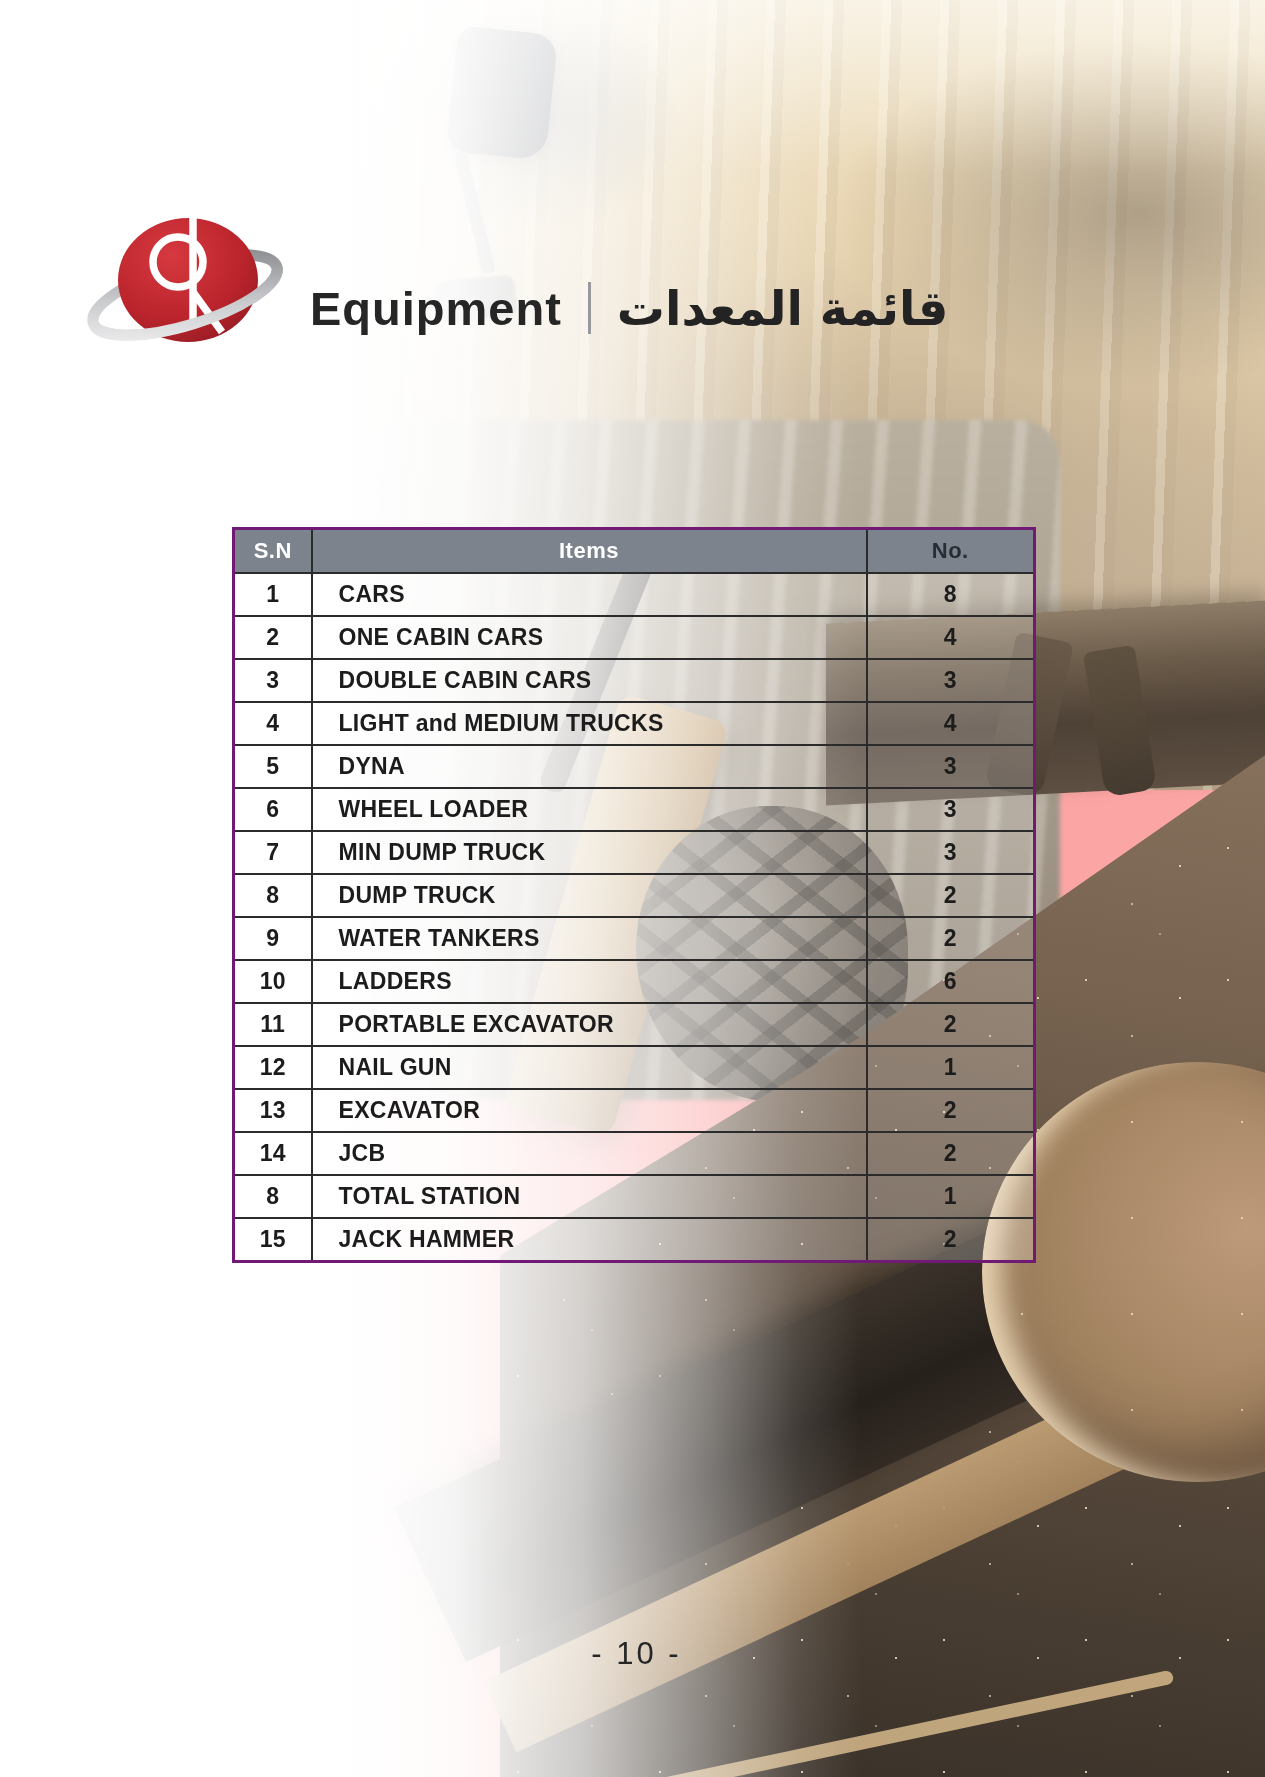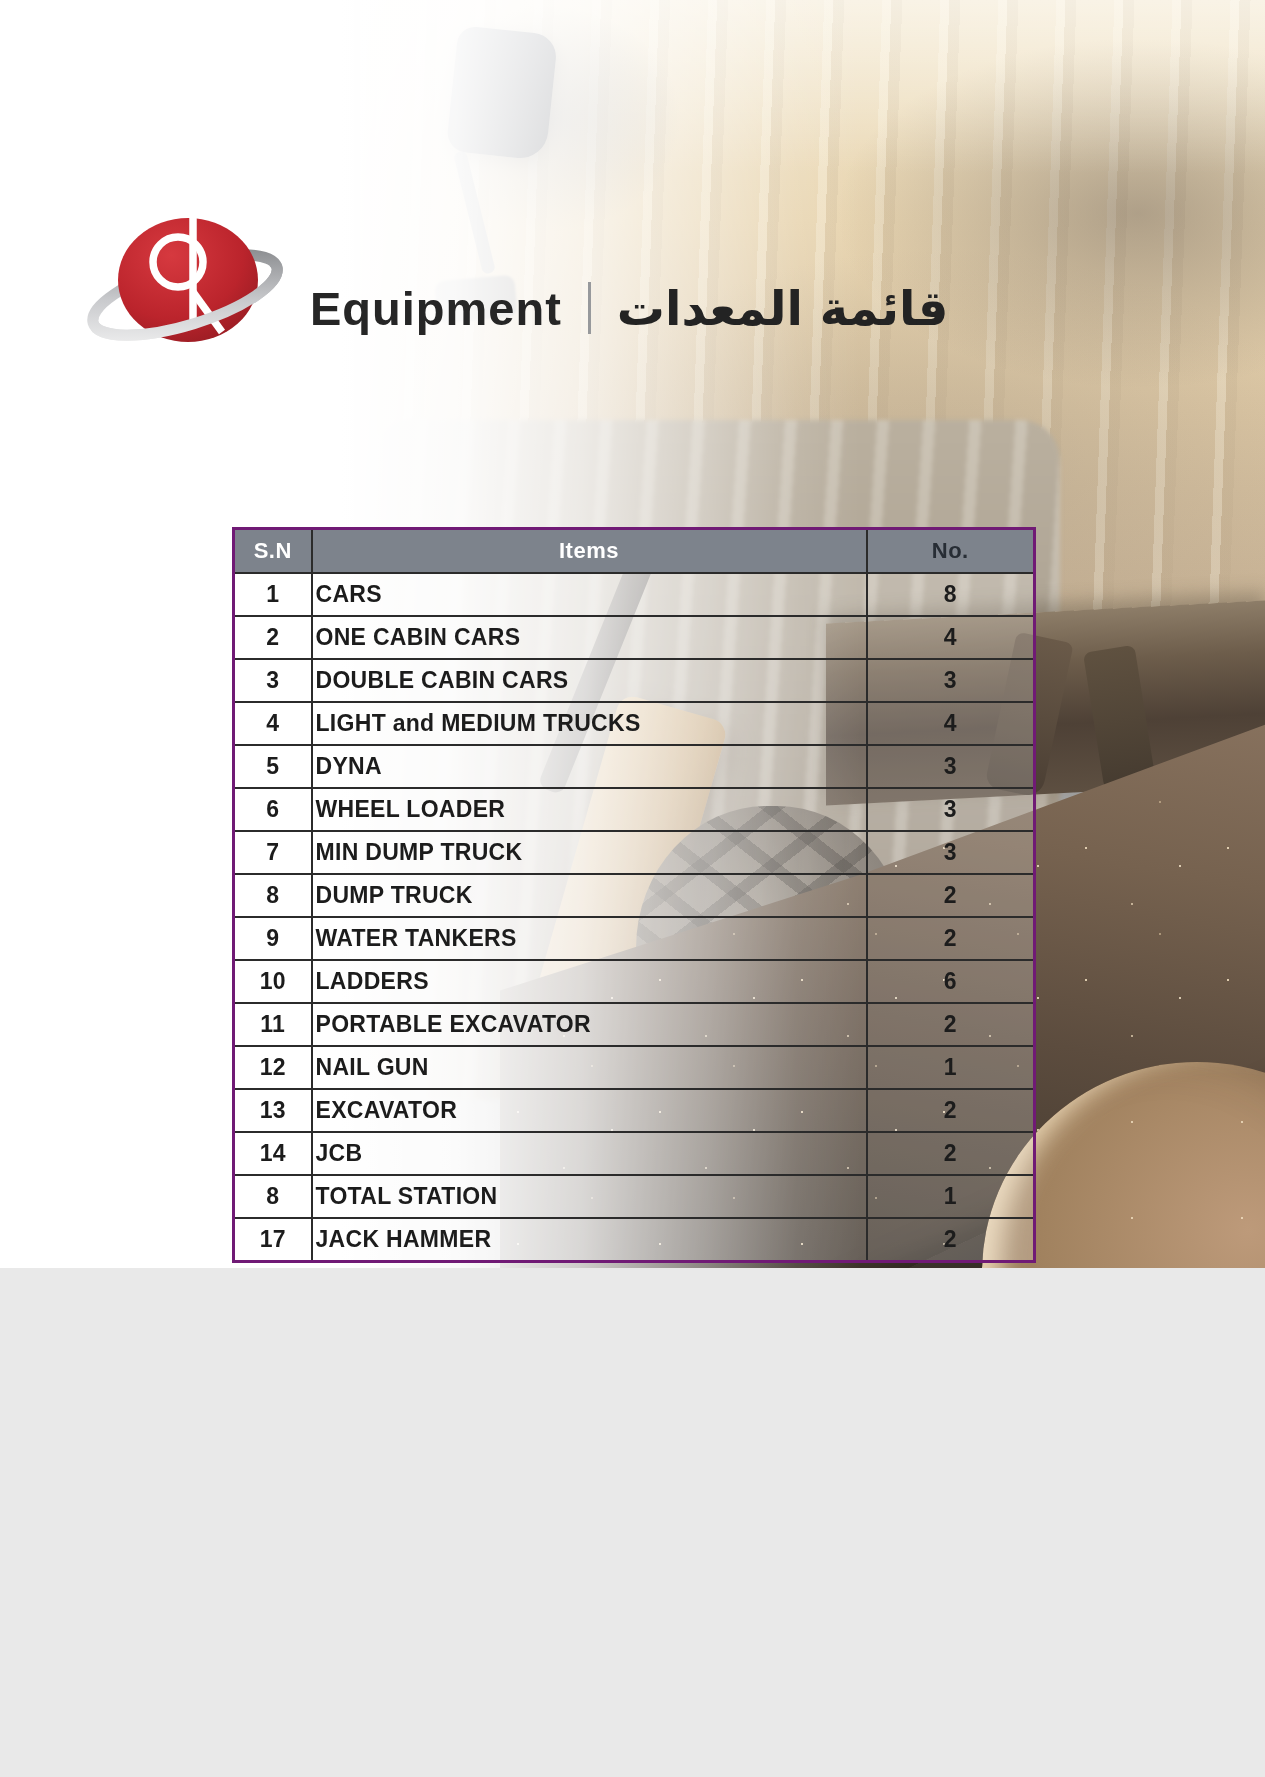--- a/index.html
+++ b/index.html
@@ -1,20 +1,20 @@
 <!DOCTYPE html>
 <html><head>
 <meta charset="utf-8">
 <style>
   html,body{margin:0;padding:0;background:#e9e9e9;}
   .page{
     position:relative;
-    width:1265px;height:1268px;
+    width:1265px;height:1777px;
     margin:0 auto;
-    background:#a3a3a3;
+    background:#fca5a5;
     overflow:hidden;
     font-family:"Liberation Sans", sans-serif;
   }
   
   .photo{position:absolute;inset:0;}
   .photo > div{position:absolute;}
   .rock-top{
     left:360px;right:0;top:0;height:790px;
     background:
       linear-gradient(180deg, rgba(255,255,255,0.55) 0%, rgba(255,255,255,0) 22%),
@@ -157,21 +157,21 @@
     height:40px;background:#7d838c;
     font-size:22px;font-weight:700;color:#ffffff;letter-spacing:0.5px;
     text-align:center;
   }
   table.equip th.h-no{color:#272d35;}
   table.equip td{
     height:39px;background:rgba(255,255,255,0.22);
     font-size:23px;font-weight:700;color:#1c1c1c;letter-spacing:0.3px;
   }
   td.c-sn{text-align:center;font-size:22px;}
-  td.c-item{text-align:left;padding-left:3px;}
+  td.c-item{text-align:left;padding-left:26px;}
   td.c-no{text-align:center;font-size:22px;}
   
   .page-number{
     position:absolute;left:8px;right:0;top:1636px;text-align:center;
     font-size:31px;font-weight:500;color:#262626;letter-spacing:3px;
   }
 </style>
 </head>
 <body>
 
@@ -321,21 +321,21 @@
       <td class="c-sn">14</td>
       <td class="c-item">JCB</td>
       <td class="c-no">2</td>
     </tr>
         <tr>
       <td class="c-sn">8</td>
       <td class="c-item">TOTAL STATION</td>
       <td class="c-no">1</td>
     </tr>
         <tr>
-      <td class="c-sn">17</td>
+      <td class="c-sn">15</td>
       <td class="c-item">JACK HAMMER</td>
       <td class="c-no">2</td>
     </tr>
       </tbody>
   </table>
 
   <div class="page-number">- 10 -</div>
 
 </div>
 

